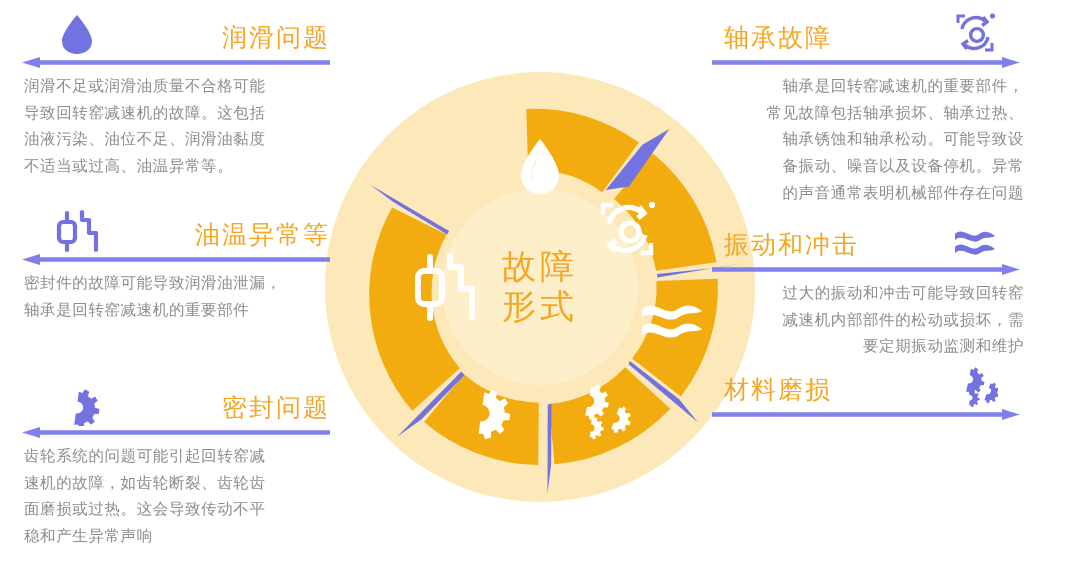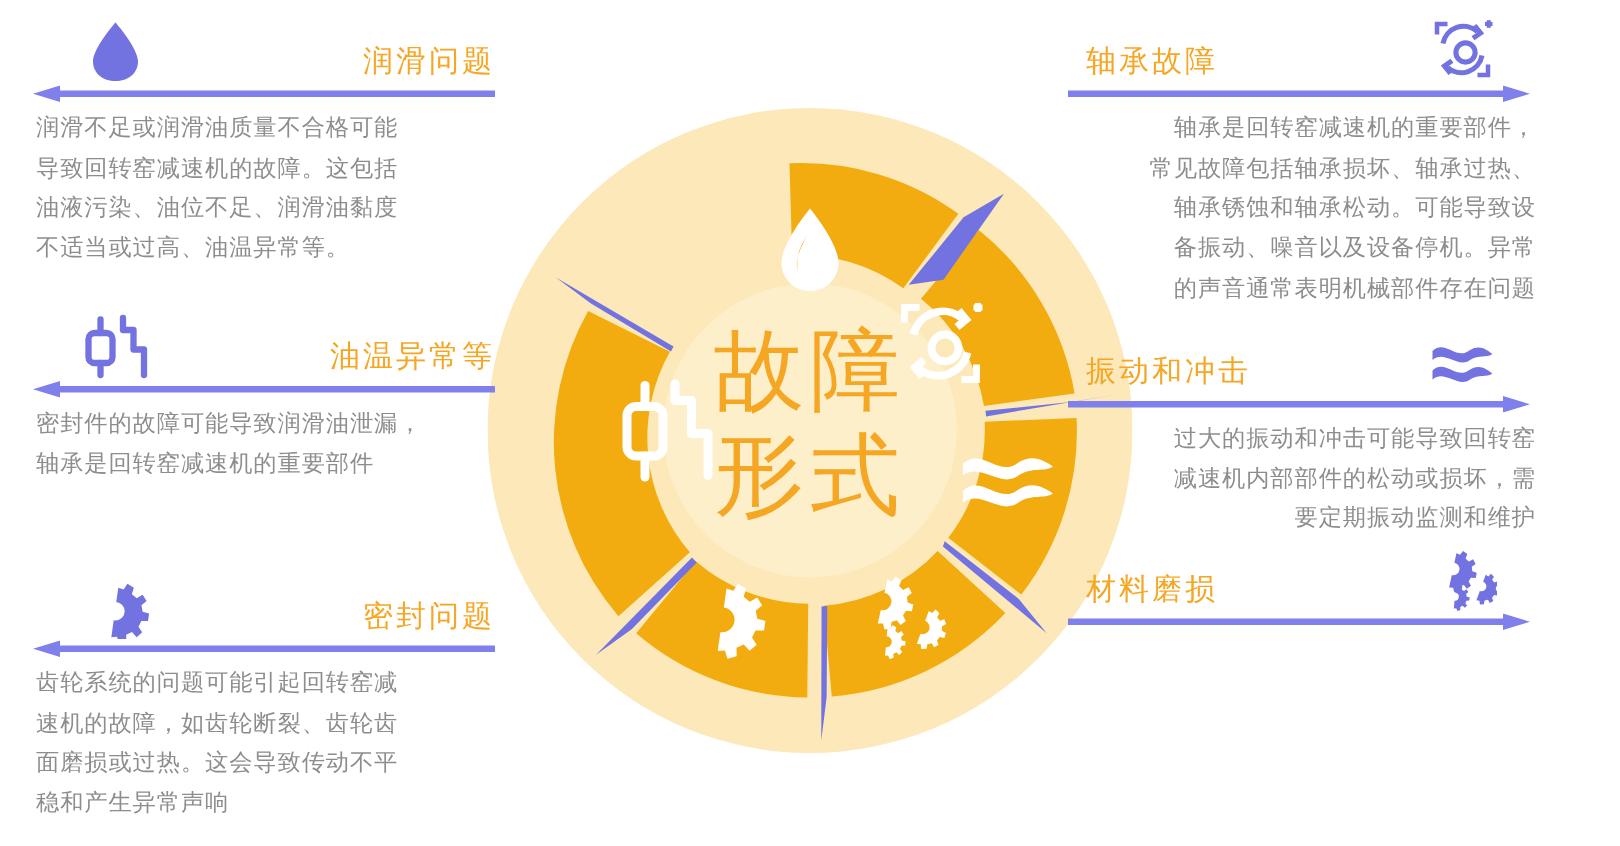--- a/index.html
+++ b/index.html
@@ -12,29 +12,29 @@
 
   
   .wheel{position:absolute;left:325px;top:72px;width:430px;height:430px;}
   .wheel svg{display:block;width:430px;height:430px;}
   .center-text{
     position:absolute;left:0;top:0;width:430px;height:430px;
     display:flex;flex-direction:column;align-items:center;justify-content:center;
     pointer-events:none;
   }
   .center-text span{
-    color:#F5A623;font-size:60px;line-height:1.17;letter-spacing:4px;
-    font-weight:400;text-align:center;font-family:Liberation Mono, monospace;
+    color:#F5A623;font-size:34px;line-height:1.17;letter-spacing:4px;
+    font-weight:400;text-align:center;
   }
 
   
   .block{position:absolute;width:312px;}
   .block .hdr{position:relative;height:48px;}
   .block .title{
-    position:absolute;bottom:2px;color:#F5A623;font-size:20px;
+    position:absolute;bottom:2px;color:#F5A623;font-size:25px;
     letter-spacing:2px;white-space:nowrap;font-weight:400;
   }
   .block .ico{position:absolute;bottom:0px;width:46px;height:44px;}
   .block .ico svg{display:block;width:100%;height:100%;}
   .rule{display:block;width:312px;height:11px;margin:1px 0 5px 0;}
   .body-txt{
     color:#8d8d8d;font-size:15.5px;line-height:1.72;letter-spacing:.6px;
     margin:0;white-space:pre-line;
   }
 

